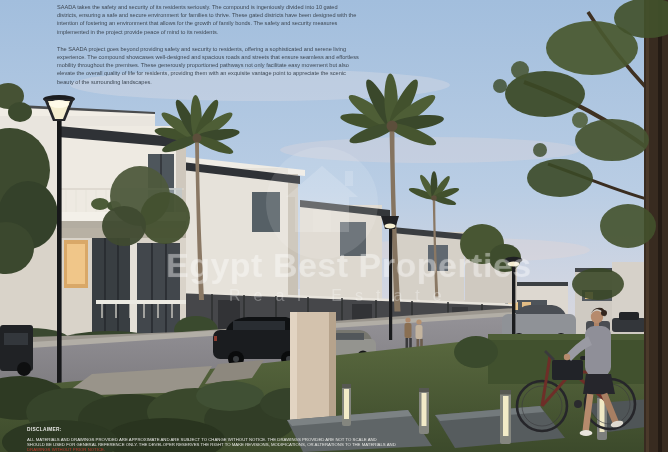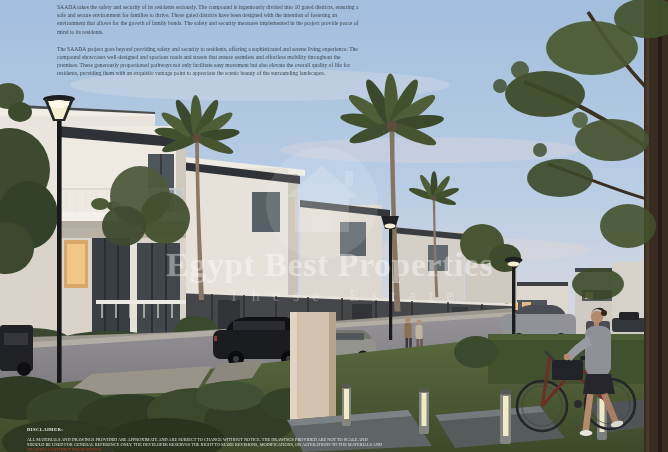--- a/index.html
+++ b/index.html
@@ -1,18 +1,18 @@
 <!DOCTYPE html>
 <html><head>
 <meta charset="utf-8">
 <style>
   html,body{margin:0;padding:0;background:#222;}
   .canvas{
     position:relative;width:668px;height:452px;overflow:hidden;
-    font-family:Liberation Serif, serif;background:#aac3de;
+    font-family:Liberation Sans, sans-serif;background:#aac3de;
   }
   svg.scene{position:absolute;left:0;top:0;width:668px;height:452px;display:block;}
   
   .intro{
     position:absolute;left:57px;top:3px;width:302px;
     color:#3e4854;font-size:5.6px;line-height:8.2px;text-align:left;
   }
   .intro p{margin:0 0 9px 0;}
   
   .wm-brand{
@@ -403,21 +403,21 @@
       <rect x="313" y="210" width="18" height="22" fill="#ffffff" opacity="0.08"></rect>
     </g>
   </svg>
 
   <div class="intro">
     <p>SAADA takes the safety and security of its residents seriously. The compound is ingeniously divided into 10 gated districts, ensuring a safe and secure environment for families to thrive. These gated districts have been designed with the intention of fostering an environment that allows for the growth of family bonds. The safety and security measures implemented in the project provide peace of mind to its residents.</p>
     <p>The SAADA project goes beyond providing safety and security to residents, offering a sophisticated and serene living experience. The compound showcases well-designed and spacious roads and streets that ensure seamless and effortless mobility throughout the premises. These generously proportioned pathways not only facilitate easy movement but also elevate the overall quality of life for residents, providing them with an exquisite vantage point to appreciate the scenic beauty of the surrounding landscapes.</p>
   </div>
 
   <div class="wm-brand">Egypt Best Properties</div>
-  <div class="wm-tagline">These Estate</div>
+  <div class="wm-tagline">Real Estate</div>
 
   <div class="disclaimer">
     <div class="disc-label">DISCLAIMER:</div>
     <div class="disc-line">ALL MATERIALS AND DRAWINGS PROVIDED ARE APPROXIMATE AND ARE SUBJECT TO CHANGE WITHOUT NOTICE. THE DRAWINGS PROVIDED ARE NOT TO SCALE AND</div>
     <div class="disc-line">SHOULD BE USED FOR GENERAL REFERENCE ONLY. THE DEVELOPER RESERVES THE RIGHT TO MAKE REVISIONS, MODIFICATIONS, OR ALTERATIONS TO THE MATERIALS AND</div>
     <div class="disc-line red">DRAWINGS WITHOUT PRIOR NOTICE.</div>
   </div>
 
 </div>
 

